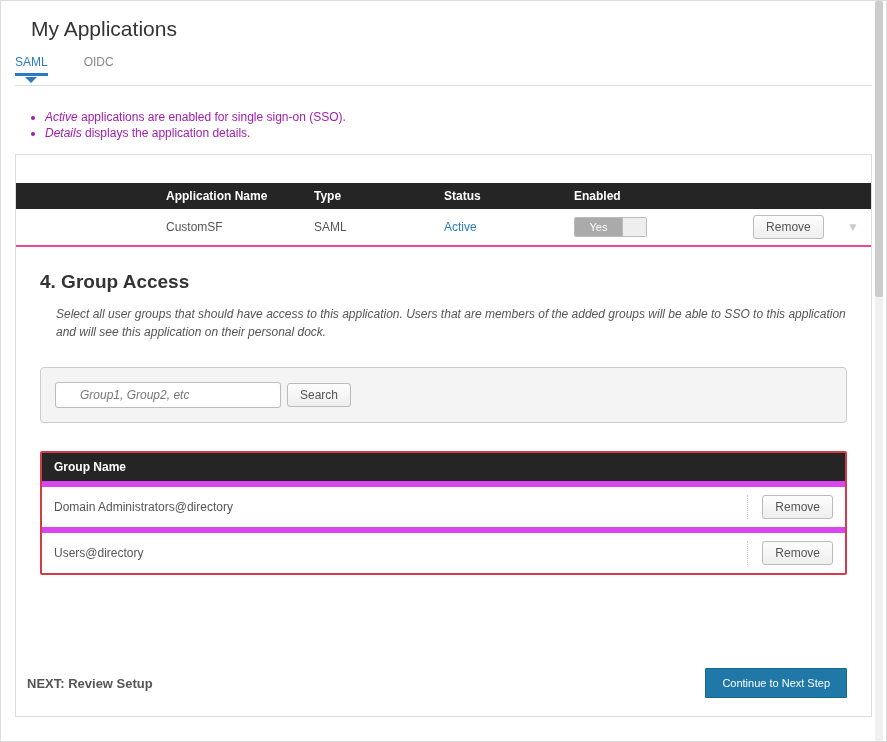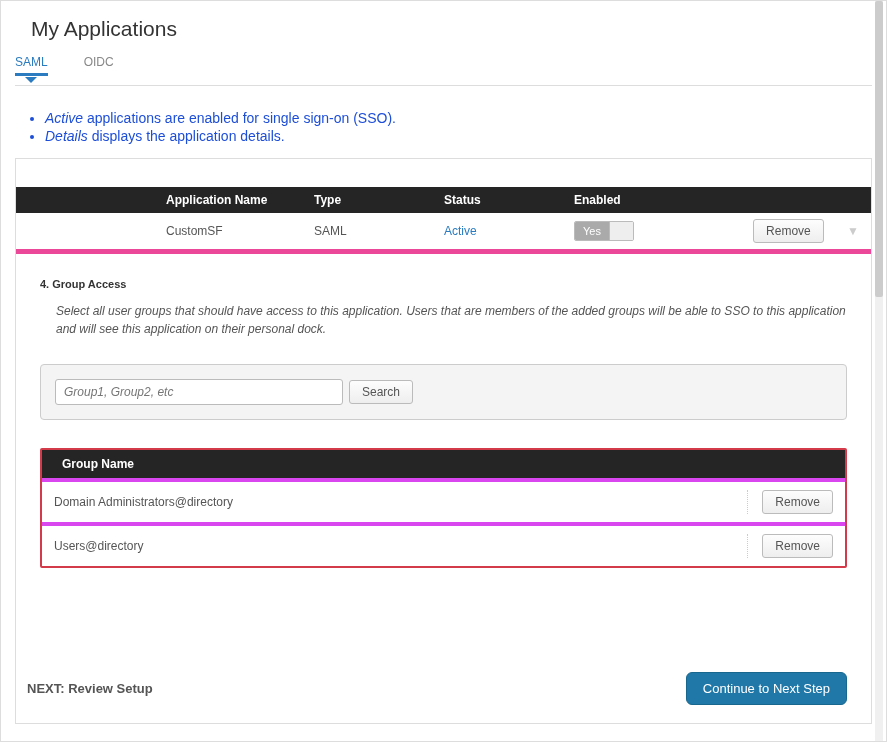--- a/index.html
+++ b/index.html
@@ -79,22 +79,22 @@
     margin: 10px 0 24px 0;
   }
   .intro {
     font-size: 12px;
     color: #444;
     margin-bottom: 10px;
   }
   ul.bullets {
     margin: 0 0 14px 14px;
     padding-left: 16px;
-    font-size: 14px;
-    color: #1d4ed8;
+    font-size: 12px;
+    color: #a21caf;
   }
   ul.bullets li { margin-bottom: 2px; }
   ul.bullets li em { font-style: italic; }
 
   
   .app-table {
     width: 100%;
     border: 1px solid #ddd;
     border-bottom: none;
   }
@@ -113,28 +113,28 @@
   .col-handle { width: 50px; }
   .col-name { flex: 0 0 240px; padding-left: 100px !important; }
   .col-type { flex: 0 0 130px; }
   .col-status { flex: 0 0 130px; }
   .col-enabled { flex: 0 0 140px; }
   .col-action { flex: 1; text-align: right; padding-right: 12px !important; }
   .app-table-row {
     display: flex;
     align-items: center;
     background: #fff;
-    border-bottom: 5px solid #ec4899;
+    border-bottom: 2px solid #ec4899;
     font-size: 12px;
     color: #555;
   }
   .status-link { color: #2a7bbf; }
   .toggle {
     display: inline-flex;
-    width: 60px;
+    width: 73px;
     height: 20px;
     border: 1px solid #bbb;
     border-radius: 2px;
     overflow: hidden;
     vertical-align: middle;
   }
   .toggle-yes {
     flex: 1;
     background: #aaa;
     color: #fff;
@@ -168,21 +168,21 @@
   
   .section {
     border: 1px solid #ddd;
     border-top: none;
     padding: 24px 24px 18px 24px;
     min-height: 470px;
     position: relative;
   }
   .sec-title {
     font-weight: bold;
-    font-size: 11px;
+    font-size: 19px;
     margin-bottom: 12px;
   }
   .sec-desc {
     font-size: 12px;
     color: #555;
     margin-left: 16px;
     margin-bottom: 26px;
     line-height: 1.5;
     font-style: italic;
   }
@@ -190,46 +190,46 @@
     border: 1px solid #ccc;
     border-radius: 4px;
     background: #f4f4f4;
     padding: 14px 14px;
     display: flex;
     gap: 6px;
     align-items: center;
     margin-bottom: 28px;
   }
   .search-input {
-    width: 288px;
-    padding: 5px 8px;
+    width: 226px;
+    padding: 5px 24px;
     border: 1px solid #bbb;
     border-radius: 3px;
     font-size: 12px;
     font-style: italic;
     color: #6d28d9;
     background: #fff;
   }
   .group-table {
     border: 2px solid #d43b4a;
     border-radius: 2px;
   }
   .group-head {
     background: #252525;
     color: #fff;
     font-weight: bold;
     font-size: 12px;
-    padding: 7px 20px;
+    padding: 7px 12px;
   }
   .group-row {
     display: flex;
     align-items: center;
     justify-content: space-between;
     padding: 8px 12px;
-    border-top: 4px solid #d946ef;
+    border-top: 6px solid #d946ef;
     font-size: 12px;
     color: #555;
   }
   .group-row:first-of-type { border-top: none; }
   .group-action-col {
     border-left: 1px dotted #ccc;
     padding-left: 14px;
   }
 
   .footer {
@@ -244,22 +244,22 @@
   .next-label {
     font-size: 13px;
     font-weight: bold;
     color: #555;
   }
   .primary-btn {
     background: #1f78a8;
     color: #fff;
     border: 1px solid #18678f;
     padding: 8px 16px;
-    font-size: 13px;
-    border-radius: 6px;
+    font-size: 11px;
+    border-radius: 1px;
     cursor: pointer;
     text-align: center;
   }
 </style>
 </head>
 <body>
 
 <div class="outer">
 
   <h1 class="page-title">My Applications</h1>

